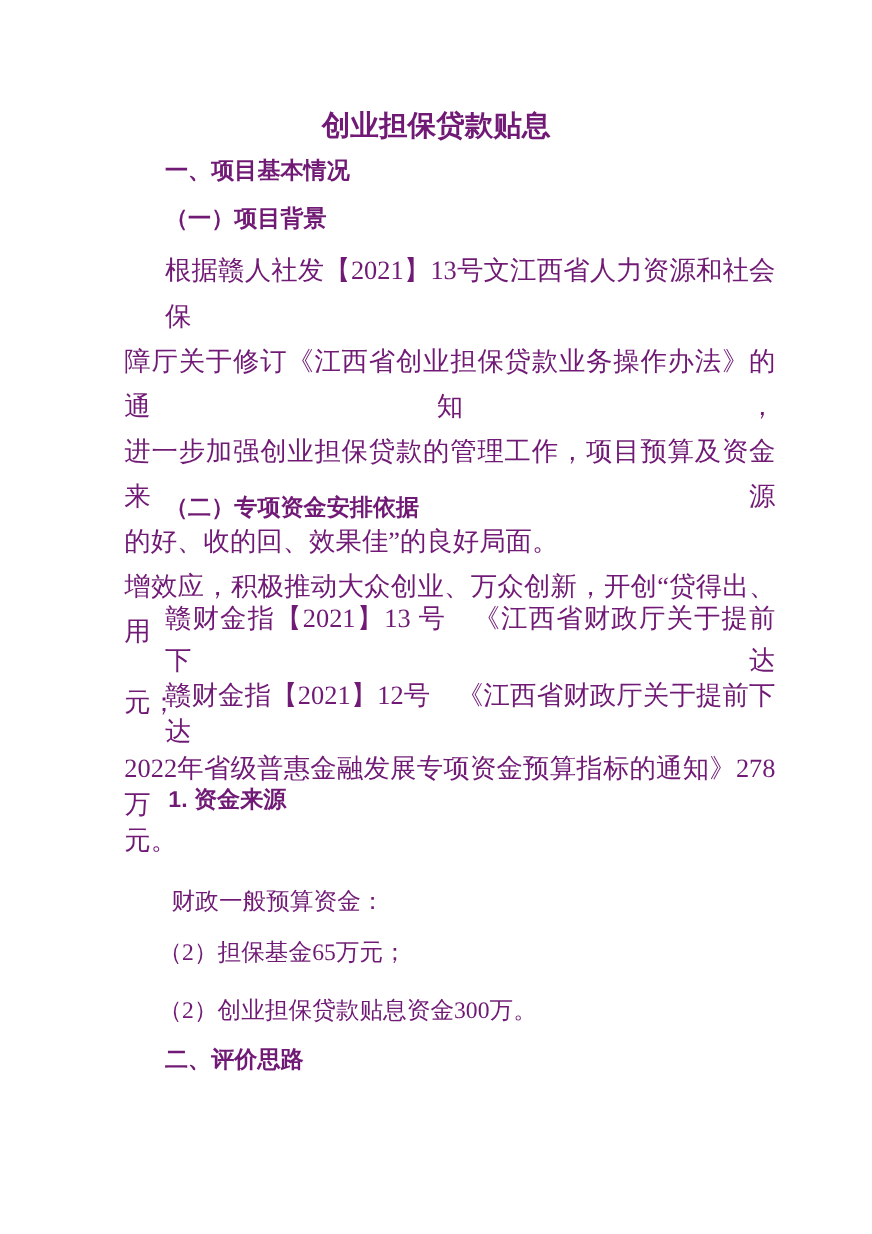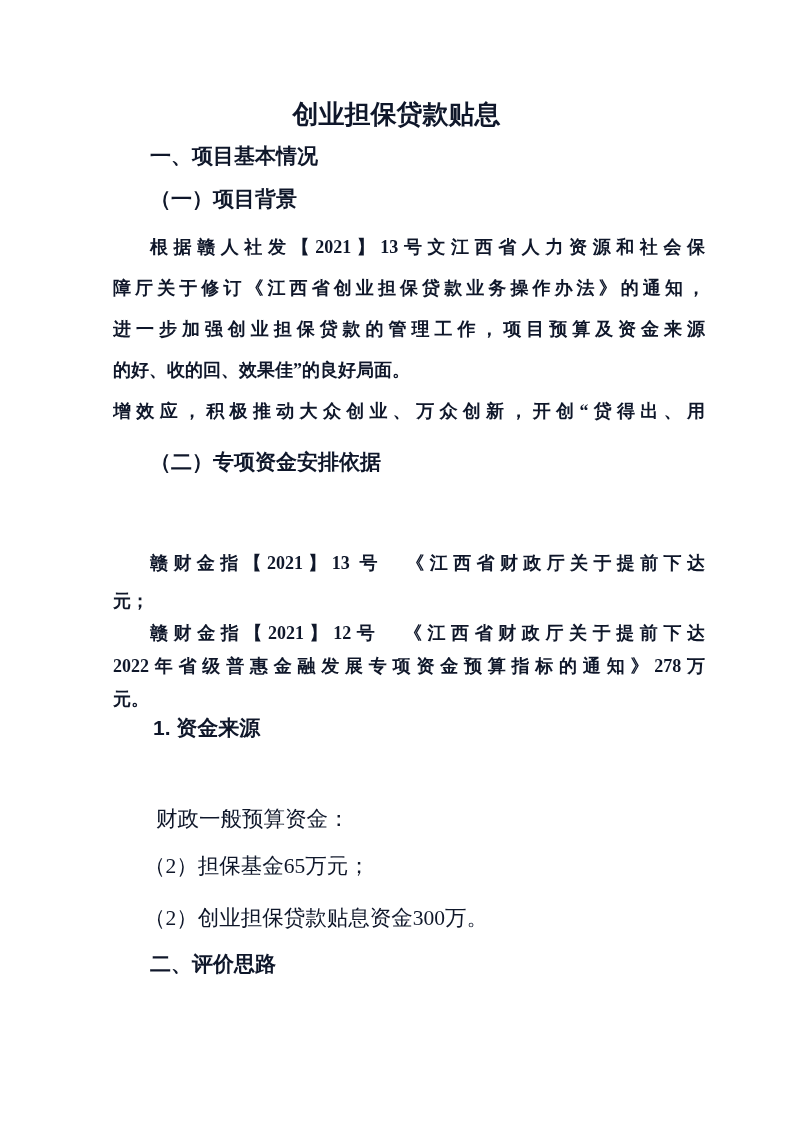--- a/index.html
+++ b/index.html
@@ -7,21 +7,21 @@
     padding: 0;
     background: #ffffff;
   }
   .page {
     position: relative;
     width: 793px;
     height: 1122px;
     background: #ffffff;
     overflow: hidden;
     font-family: "Liberation Serif", "DejaVu Serif", serif;
-    color: #0f172a;
+    color: #701a75;
   }
   .block {
     position: absolute;
     left: 113px;
     width: 592px;
   }
   .doc-title {
     left: 0;
     width: 793px;
     top: 97px;
@@ -34,22 +34,21 @@
   }
   .h1, .h2, .h3 {
     font-family: "Liberation Sans", "DejaVu Sans", sans-serif;
     font-weight: 700;
     font-size: 21px;
     line-height: 28px;
     padding-left: 37px;
     white-space: nowrap;
   }
   .para {
-    font-size: 18px;
-    font-weight: bold;
+    font-size: 24px;
   }
   .para-bg   { top: 227px; }
   .para-bg .line   { line-height: 41px; }
   .para-f13  { top: 504px; margin-top: 40px; }
   .para-f13 .line  { line-height: 38px; }
   .para-f12  { top: 617px; }
   .para-f12 .line  { line-height: 33px; }
   .line {
     text-align: justify;
     text-align-last: justify;

